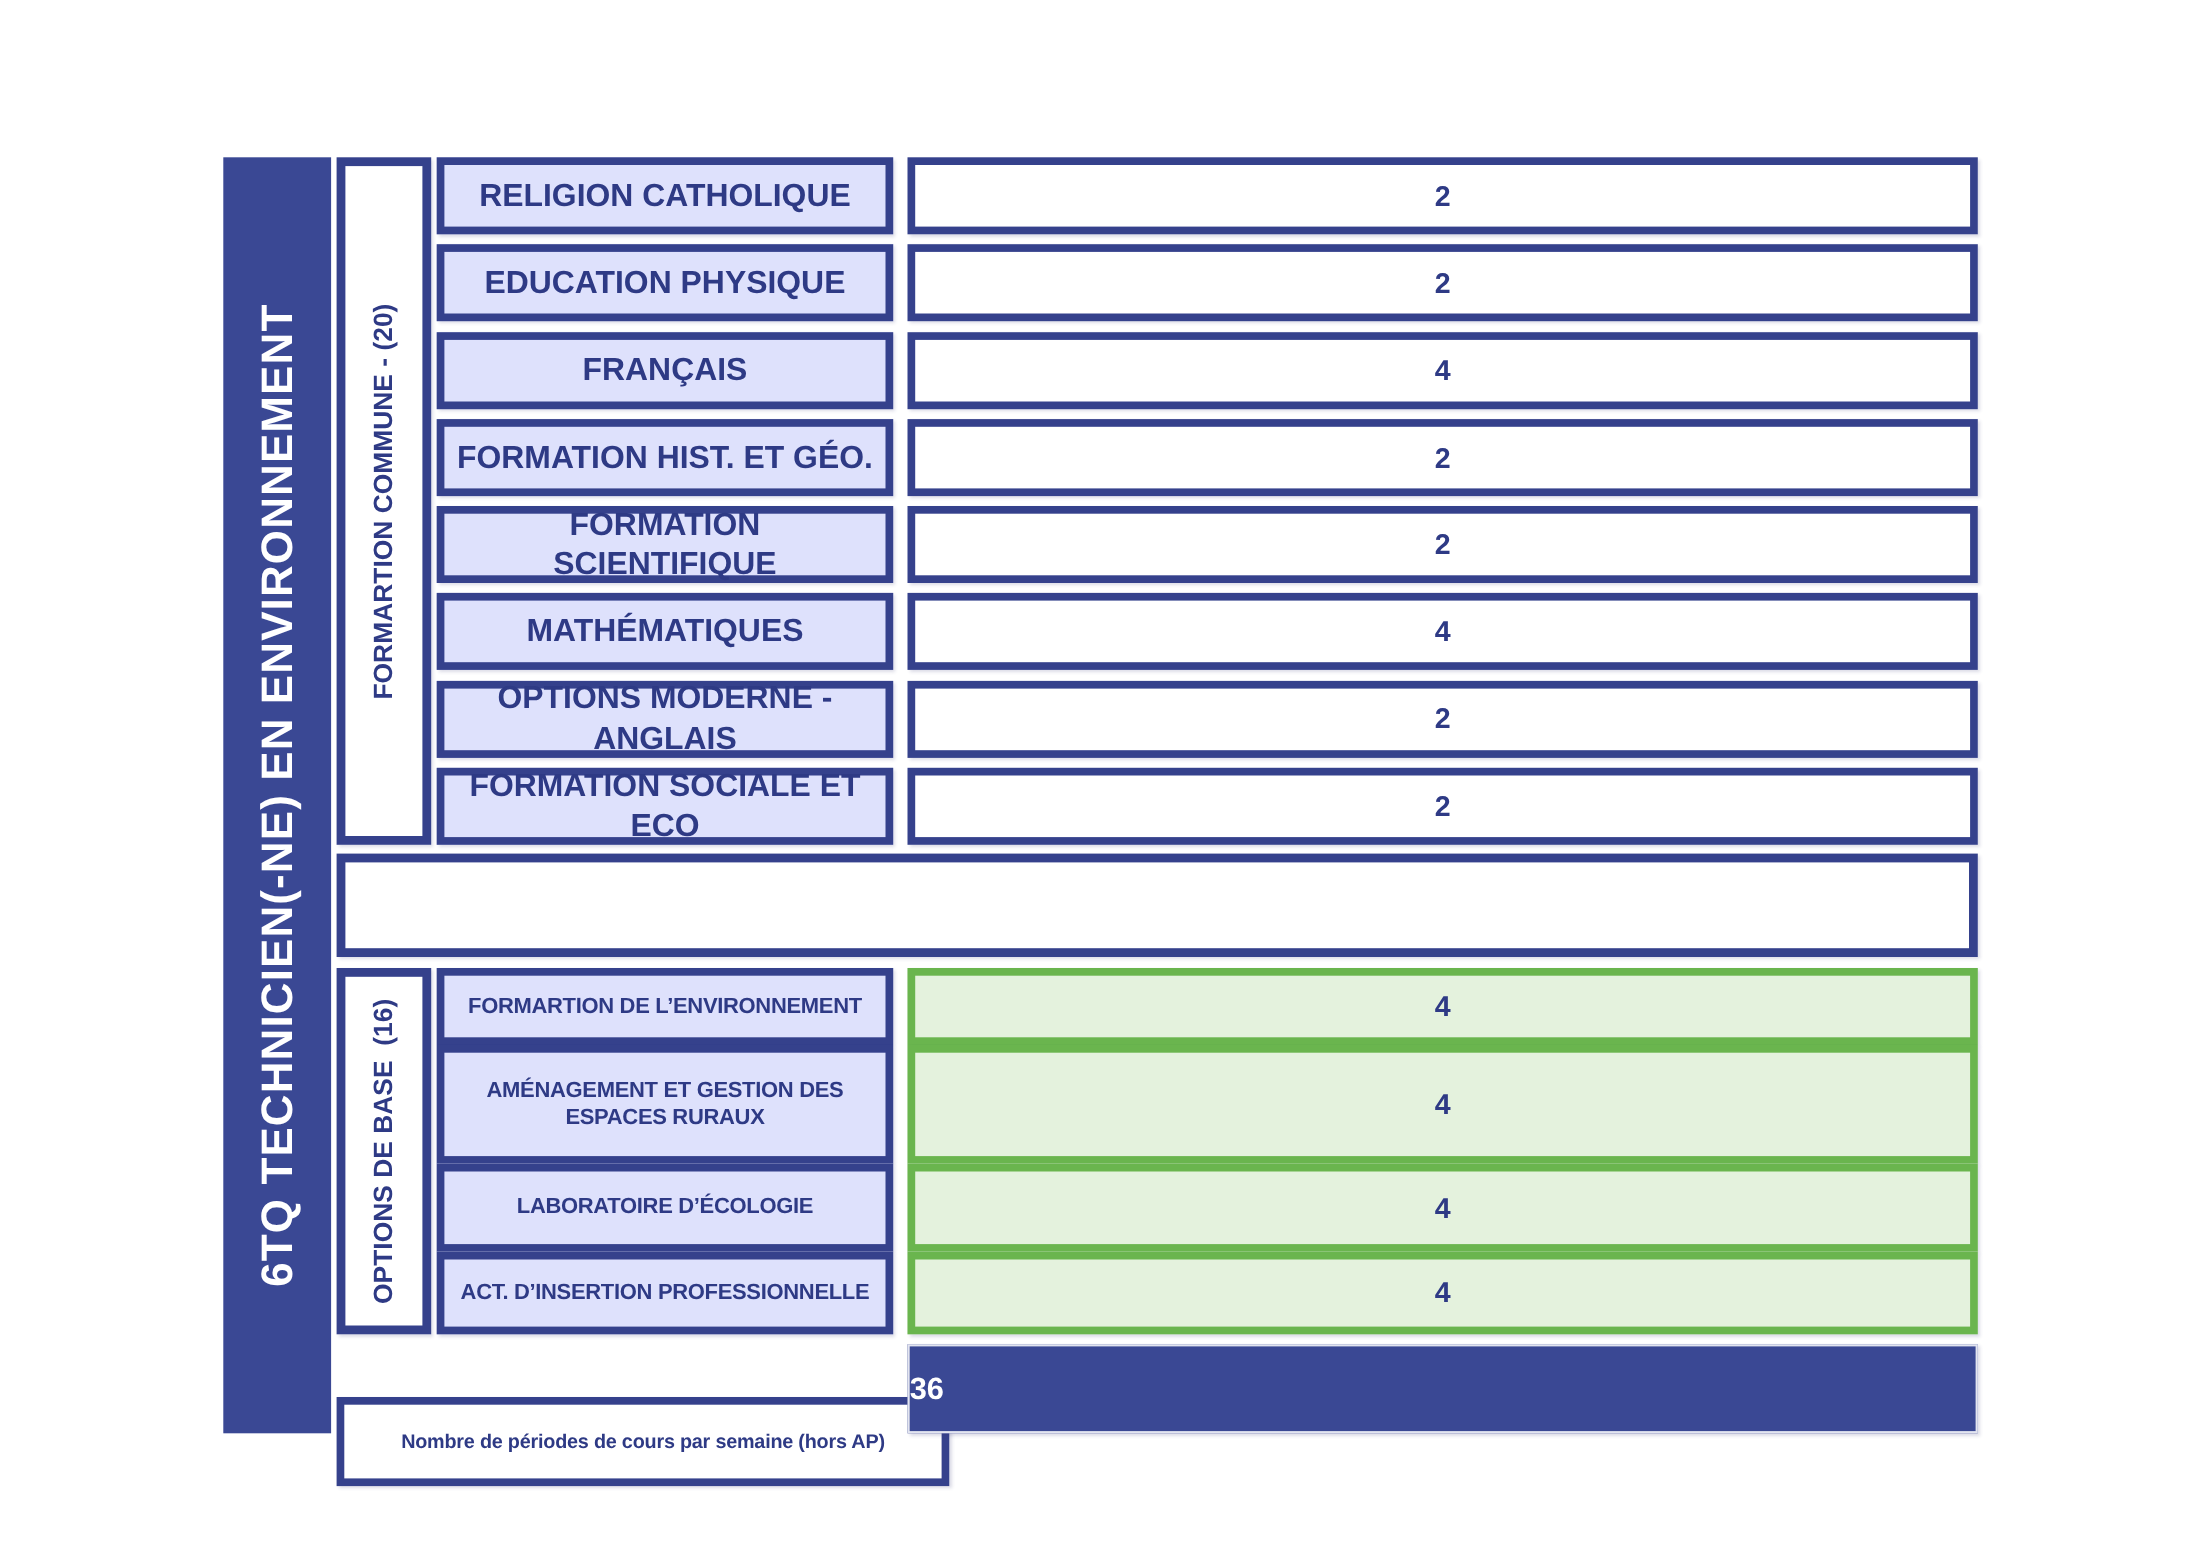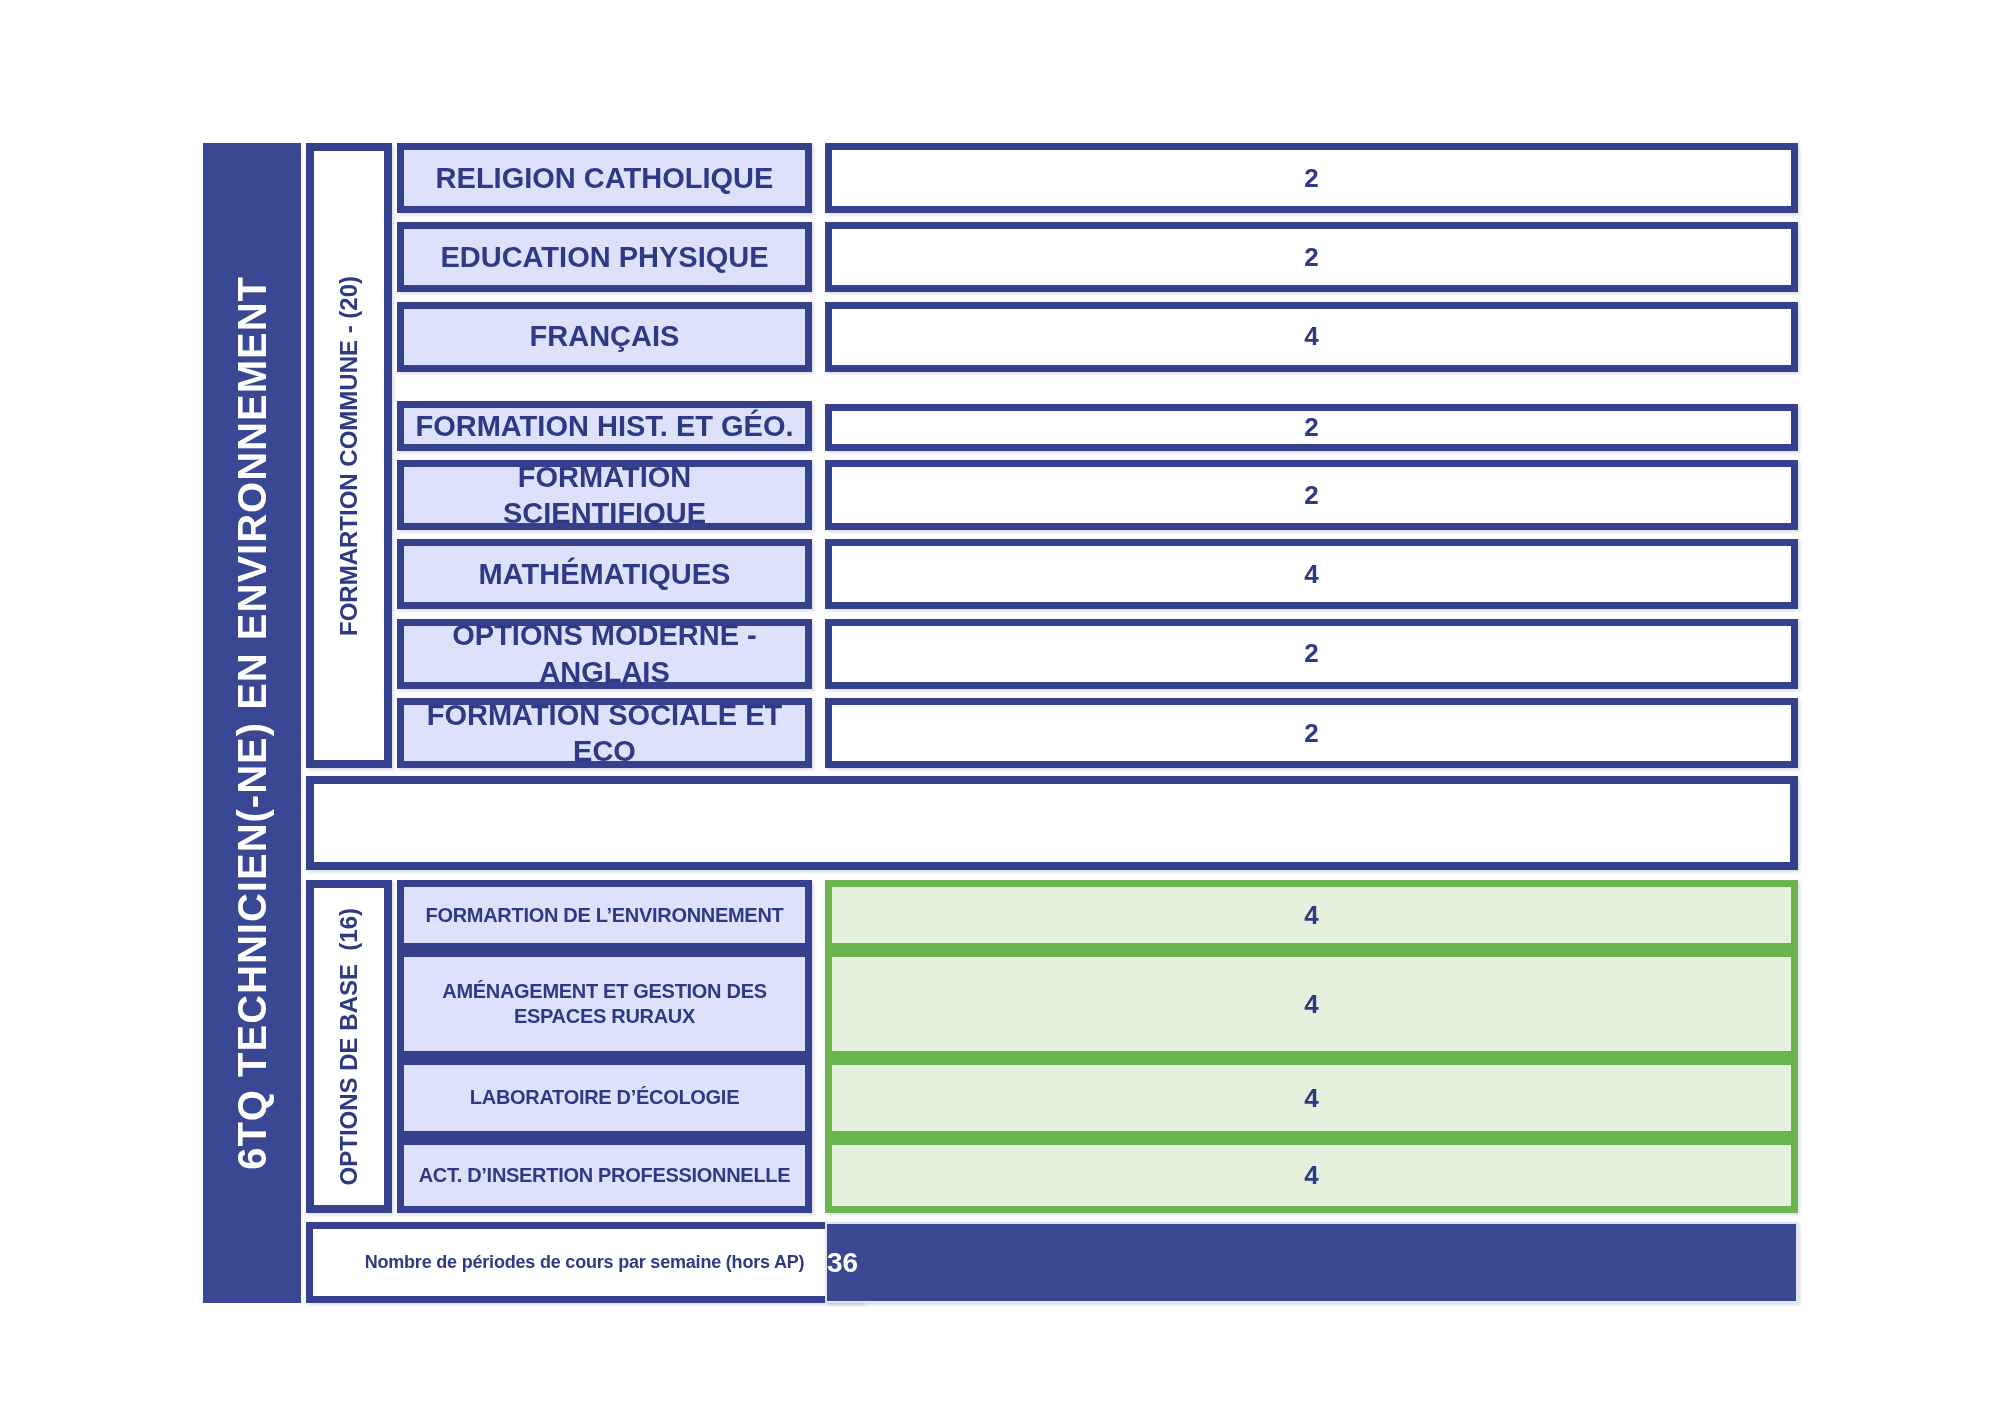--- a/index.html
+++ b/index.html
@@ -54,21 +54,21 @@
 
   
   .spacer-box {
     position:absolute; left:306px; top:776px; width:1492px; height:94px;
     border:8px solid #35418c; background:#ffffff; box-sizing:border-box;
     box-shadow:2px 2px 3px rgba(60,60,120,0.18);
   }
 
   
   .total-label-box {
-    position:absolute; left:306px; top:1222px; width:557px; height:81px;
+    position:absolute; left:306px; top:1270px; width:557px; height:81px;
     border:7px solid #35418c; background:#ffffff; box-sizing:border-box;
     display:flex; align-items:center; justify-content:center; text-align:center;
     box-shadow:2px 2px 3px rgba(60,60,120,0.18);
   }
   .total-label-box .txt { font-size:18px; letter-spacing:-0.2px; }
   .total-value-box {
     position:absolute; left:825px; top:1222px; width:973px; height:81px;
     background:#3a4894; border:2px solid #e3e5f0; box-sizing:border-box;
     display:flex; align-items:center; 
     box-shadow:2px 2px 3px rgba(60,60,120,0.18);
@@ -108,21 +108,21 @@
 
   <div class="row" style="height: 70px;">
     <div class="cell subject">
       <span class="txt">FRANÇAIS</span>
     </div>
     <div class="cell value">
       <span class="txt">4</span>
     </div>
   </div>
 
-  <div class="row" style="height: 70px; align-items: flex-end;">
+  <div class="row" style="height: 70px;">
     <div class="cell subject">
       <span class="txt">FORMATION HIST. ET GÉO.</span>
     </div>
     <div class="cell value">
       <span class="txt">2</span>
     </div>
   </div>
 
   <div class="row" style="height: 70px; border-radius: 14px;">
     <div class="cell subject">

